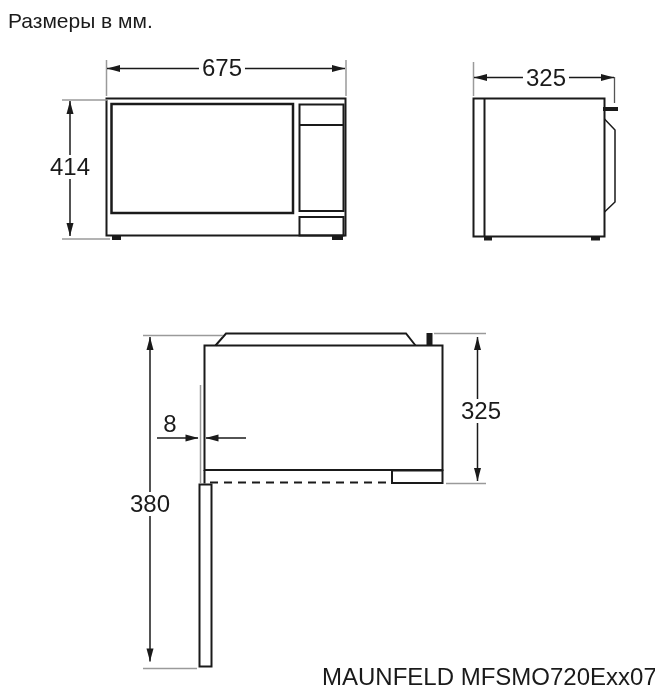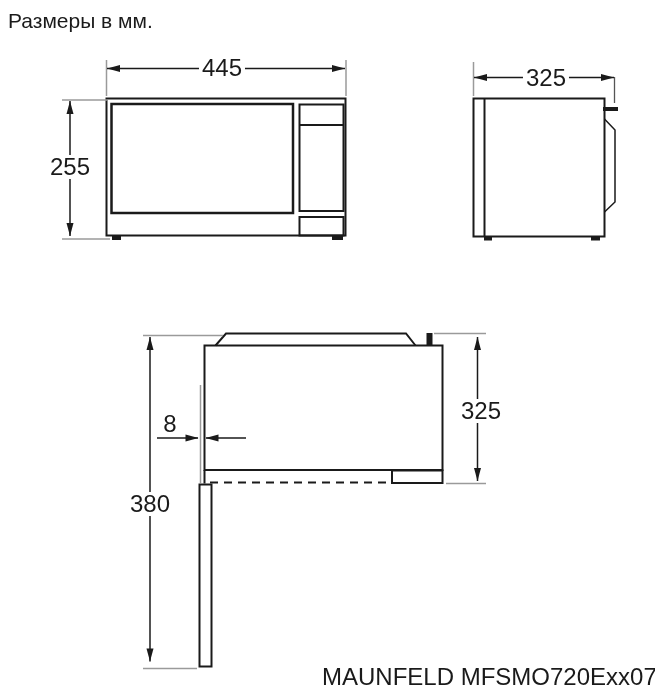--- a/index.html
+++ b/index.html
@@ -124,21 +124,21 @@
     <g>
       <line class="s15" x1="157" y1="438" x2="198" y2="438"></line>
       <polygon class="arw" points="198.5,438 185.5,434.5 185.5,441.5"></polygon>
       <line class="s15" x1="206" y1="438" x2="246" y2="438"></line>
       <polygon class="arw" points="205.5,438 218.5,434.5 218.5,441.5"></polygon>
     </g>
   </svg>
 
   <div class="page-title">Размеры в мм.</div>
 
-  <div class="dim-label" style="left:222px;top:68px">445</div>
-  <div class="dim-label" style="left:70px;top:167px">255</div>
+  <div class="dim-label" style="left:222px;top:68px">675</div>
+  <div class="dim-label" style="left:70px;top:167px">414</div>
   <div class="dim-label" style="left:546px;top:78px">325</div>
   <div class="dim-label" style="left:170px;top:424px">8</div>
   <div class="dim-label" style="left:481px;top:411px">325</div>
   <div class="dim-label" style="left:150px;top:504px">380</div>
 
   <div class="model-label">MAUNFELD MFSMO720Exx07</div>
 </div>
 
 </body></html>

